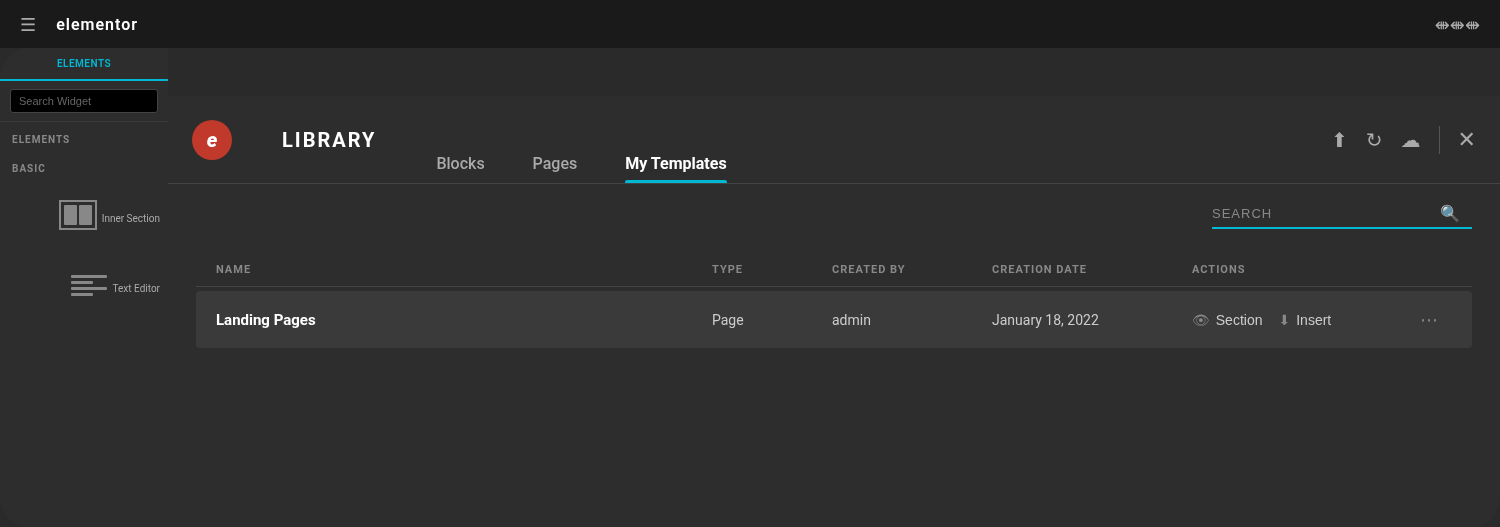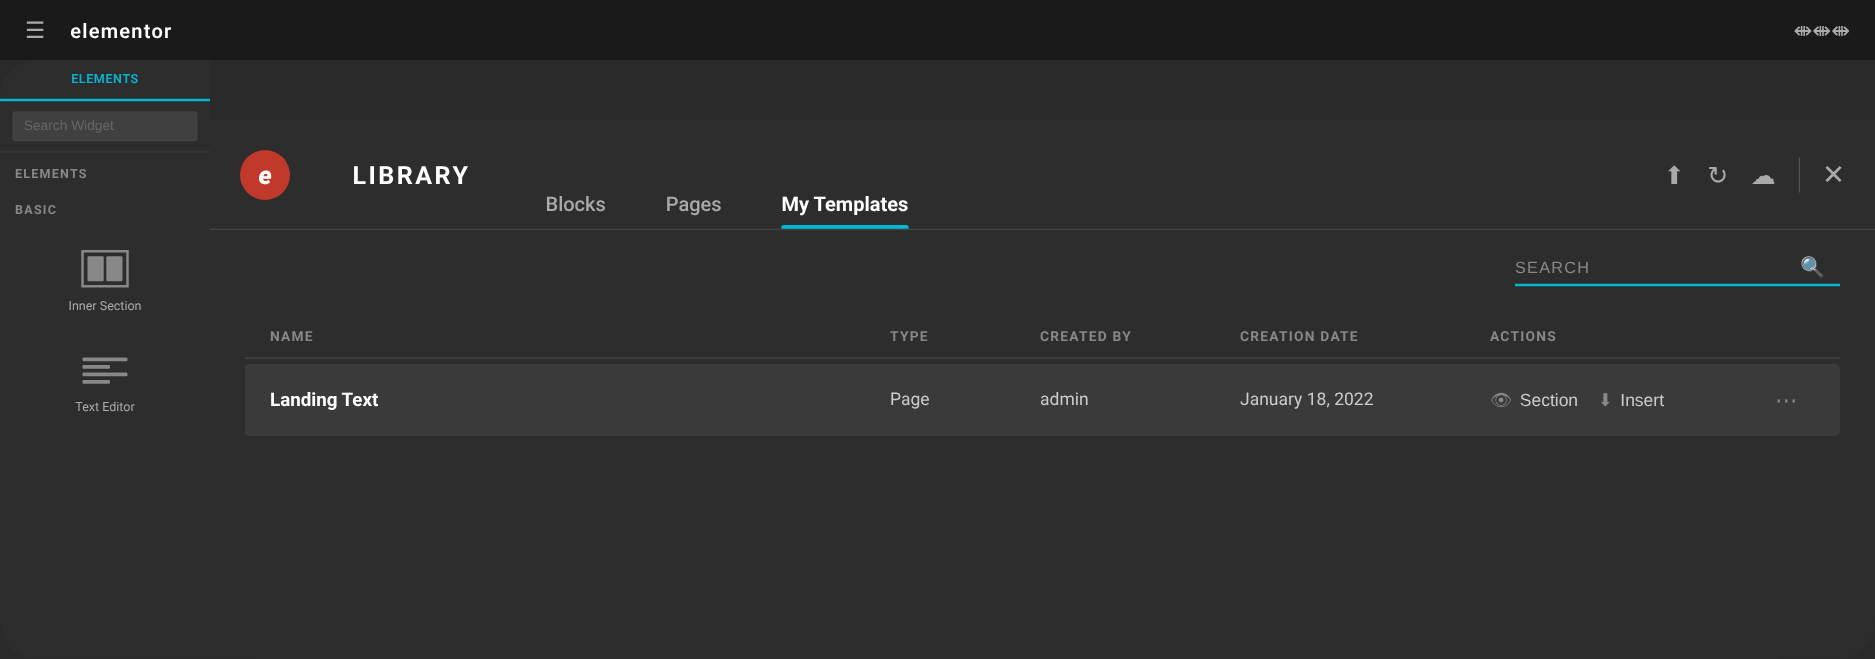--- a/index.html
+++ b/index.html
@@ -74,41 +74,40 @@
     .sidebar-tab.active {
       color: #00b8d4;
     }
 
     .search-widget {
       padding: 8px 10px;
       border-bottom: 1px solid #3a3a3a;
     }
     .search-widget input {
       width: 100%;
-      background: #404040;
+      background: #000000;
       border: 1px solid #444;
       border-radius: 3px;
       color: #aaa;
       font-size: 11px;
       padding: 5px 8px;
       outline: none;
     }
     .search-widget input::placeholder { color: #666; }
 
     .sidebar-section-label {
       padding: 12px 12px 6px;
       font-size: 10px;
       font-weight: 700;
       color: #888;
       letter-spacing: 1px;
     }
 
     .widget-item {
       display: flex;
-      flex-direction: column;
       align-items: center;
       padding: 16px 8px 10px;
       cursor: pointer;
       justify-content: flex-end;
     }
     .widget-icon {
       width: 48px;
       height: 38px;
       display: flex;
       flex-direction: column;
@@ -450,21 +449,21 @@
         <div class="table-header">
           <span class="col-header">NAME</span>
           <span class="col-header">TYPE</span>
           <span class="col-header">CREATED BY</span>
           <span class="col-header">CREATION DATE</span>
           <span class="col-header">ACTIONS</span>
           <span class="col-header"></span>
         </div>
 
         <div class="table-row">
-          <span class="row-name">Landing Text</span>
+          <span class="row-name">Landing Pages</span>
           <span class="row-type">Page</span>
           <span class="row-created-by">admin</span>
           <span class="row-date">January 18, 2022</span>
           <div class="row-actions">
             <button class="action-btn">
               <span class="action-icon">👁</span>
               <span>Section</span>
             </button>
             <button class="action-btn">
               <span class="action-icon">⬇</span>

